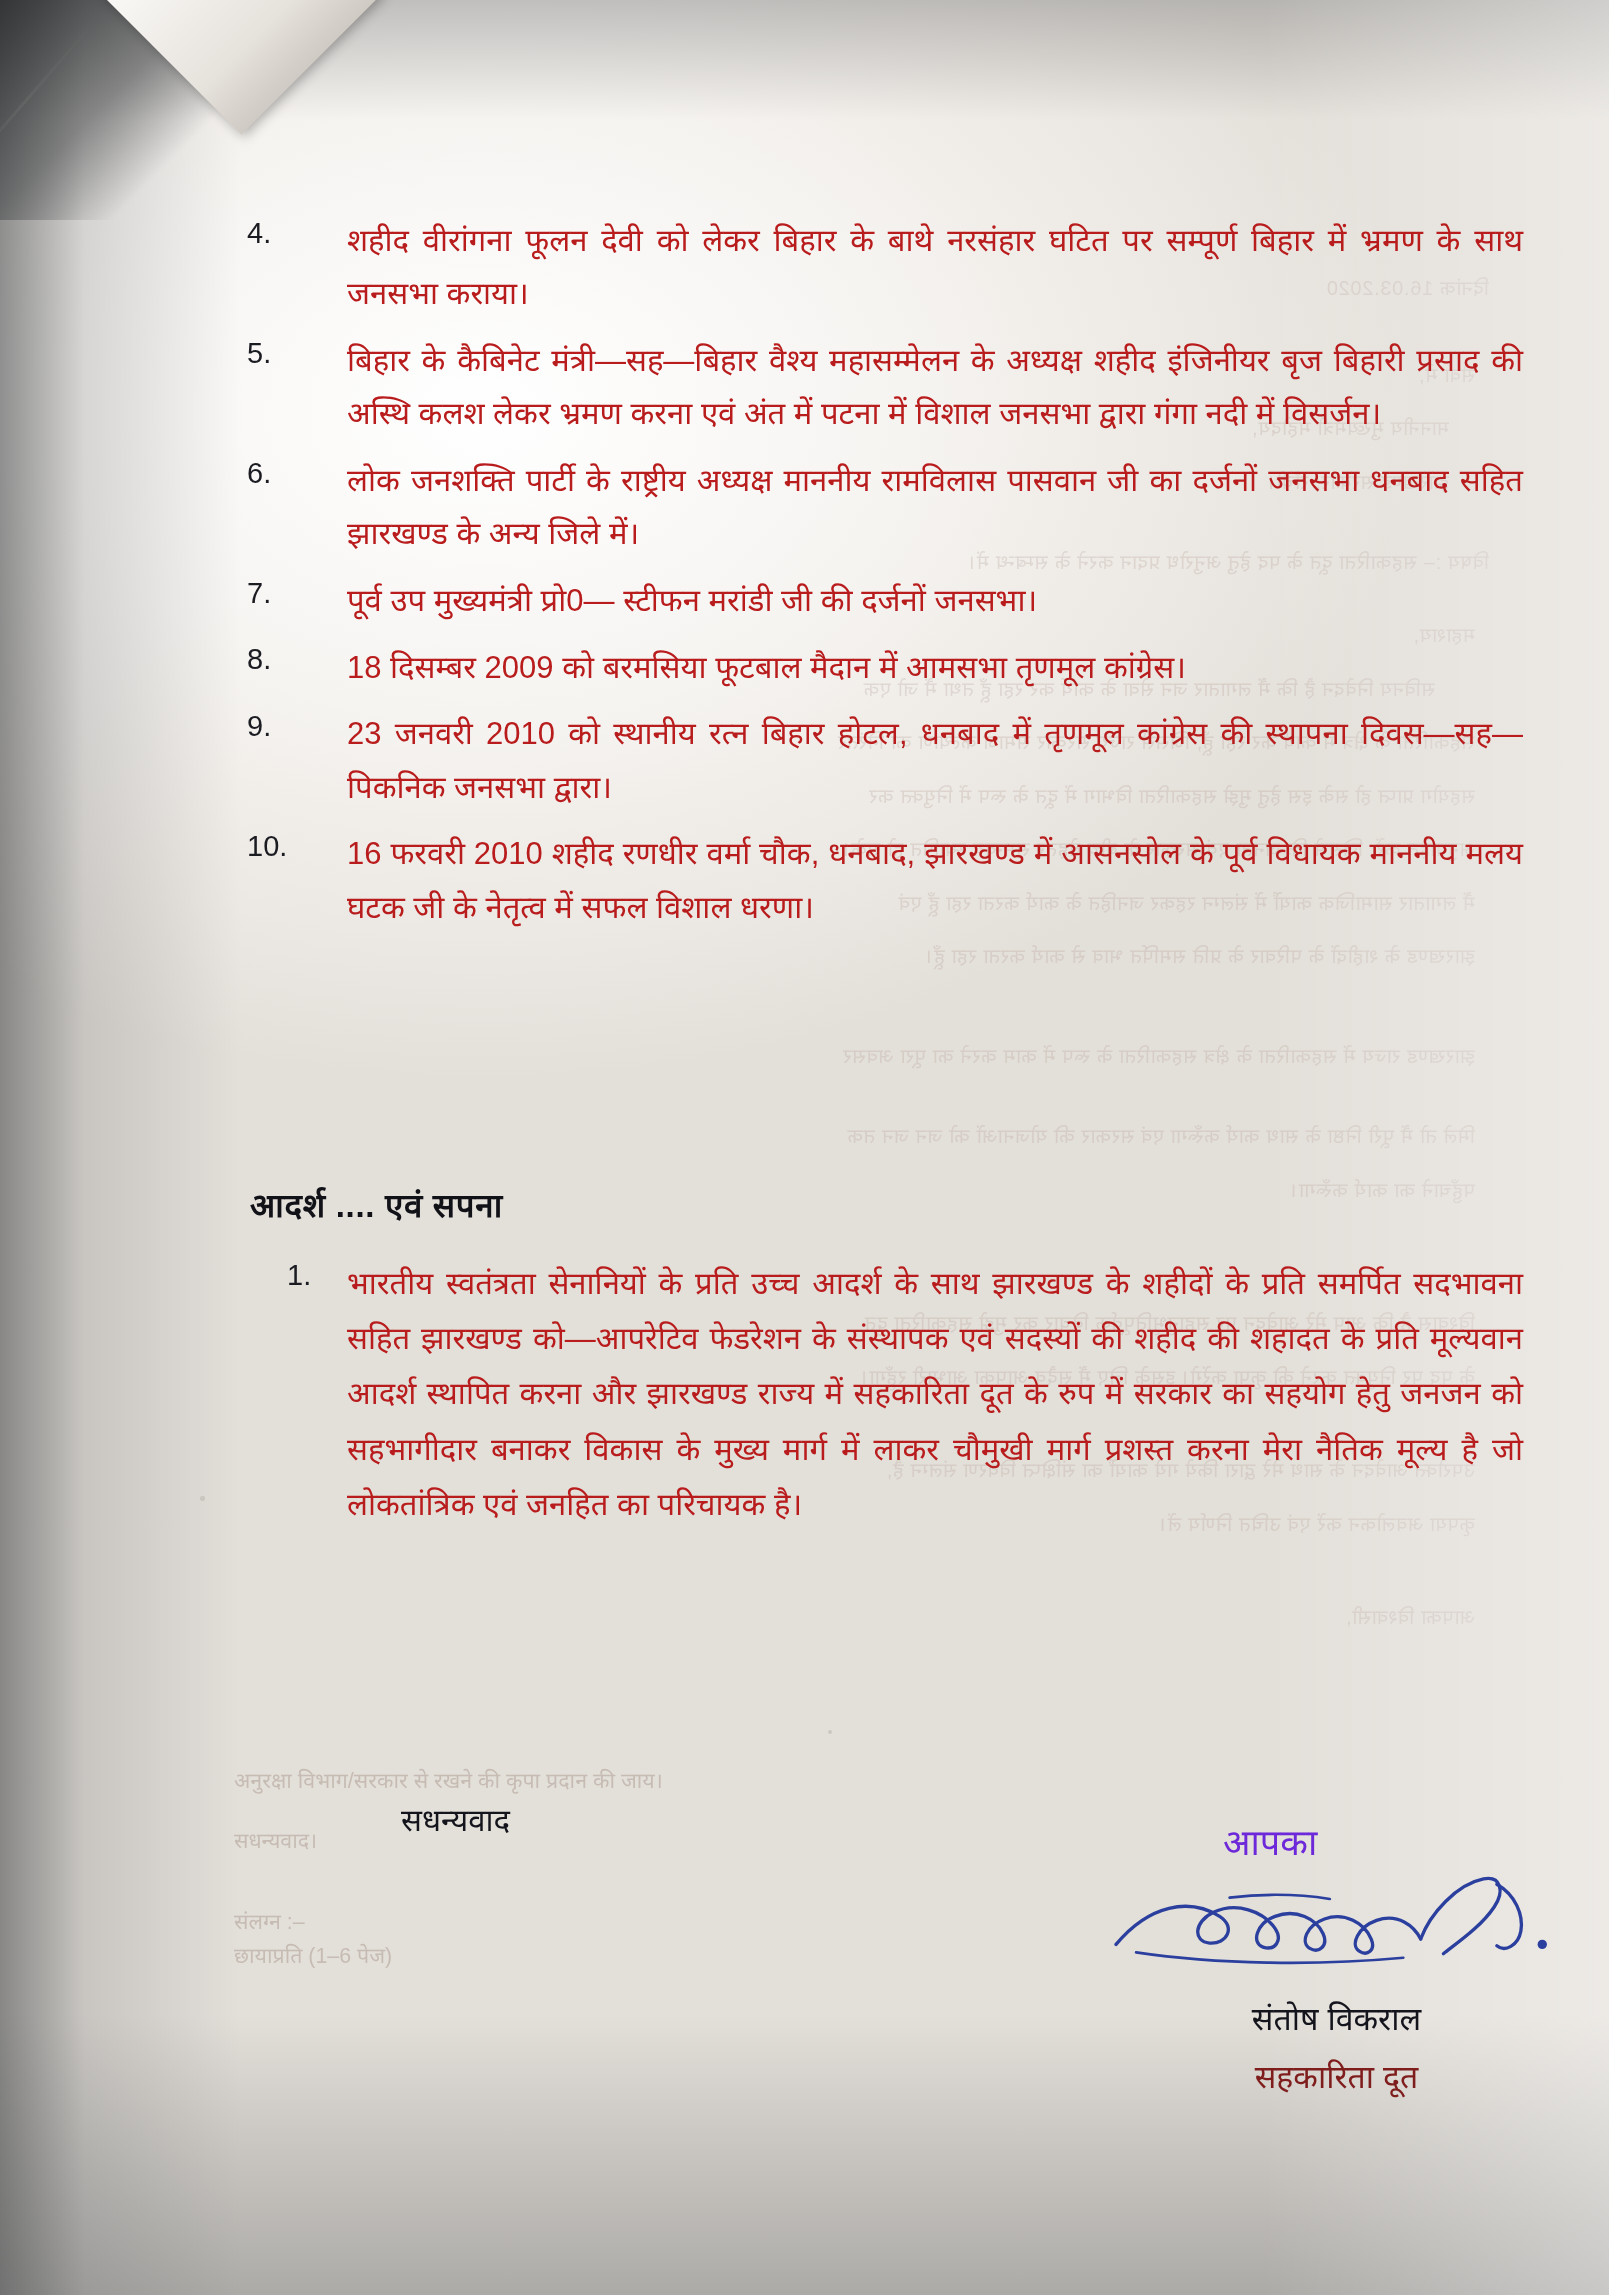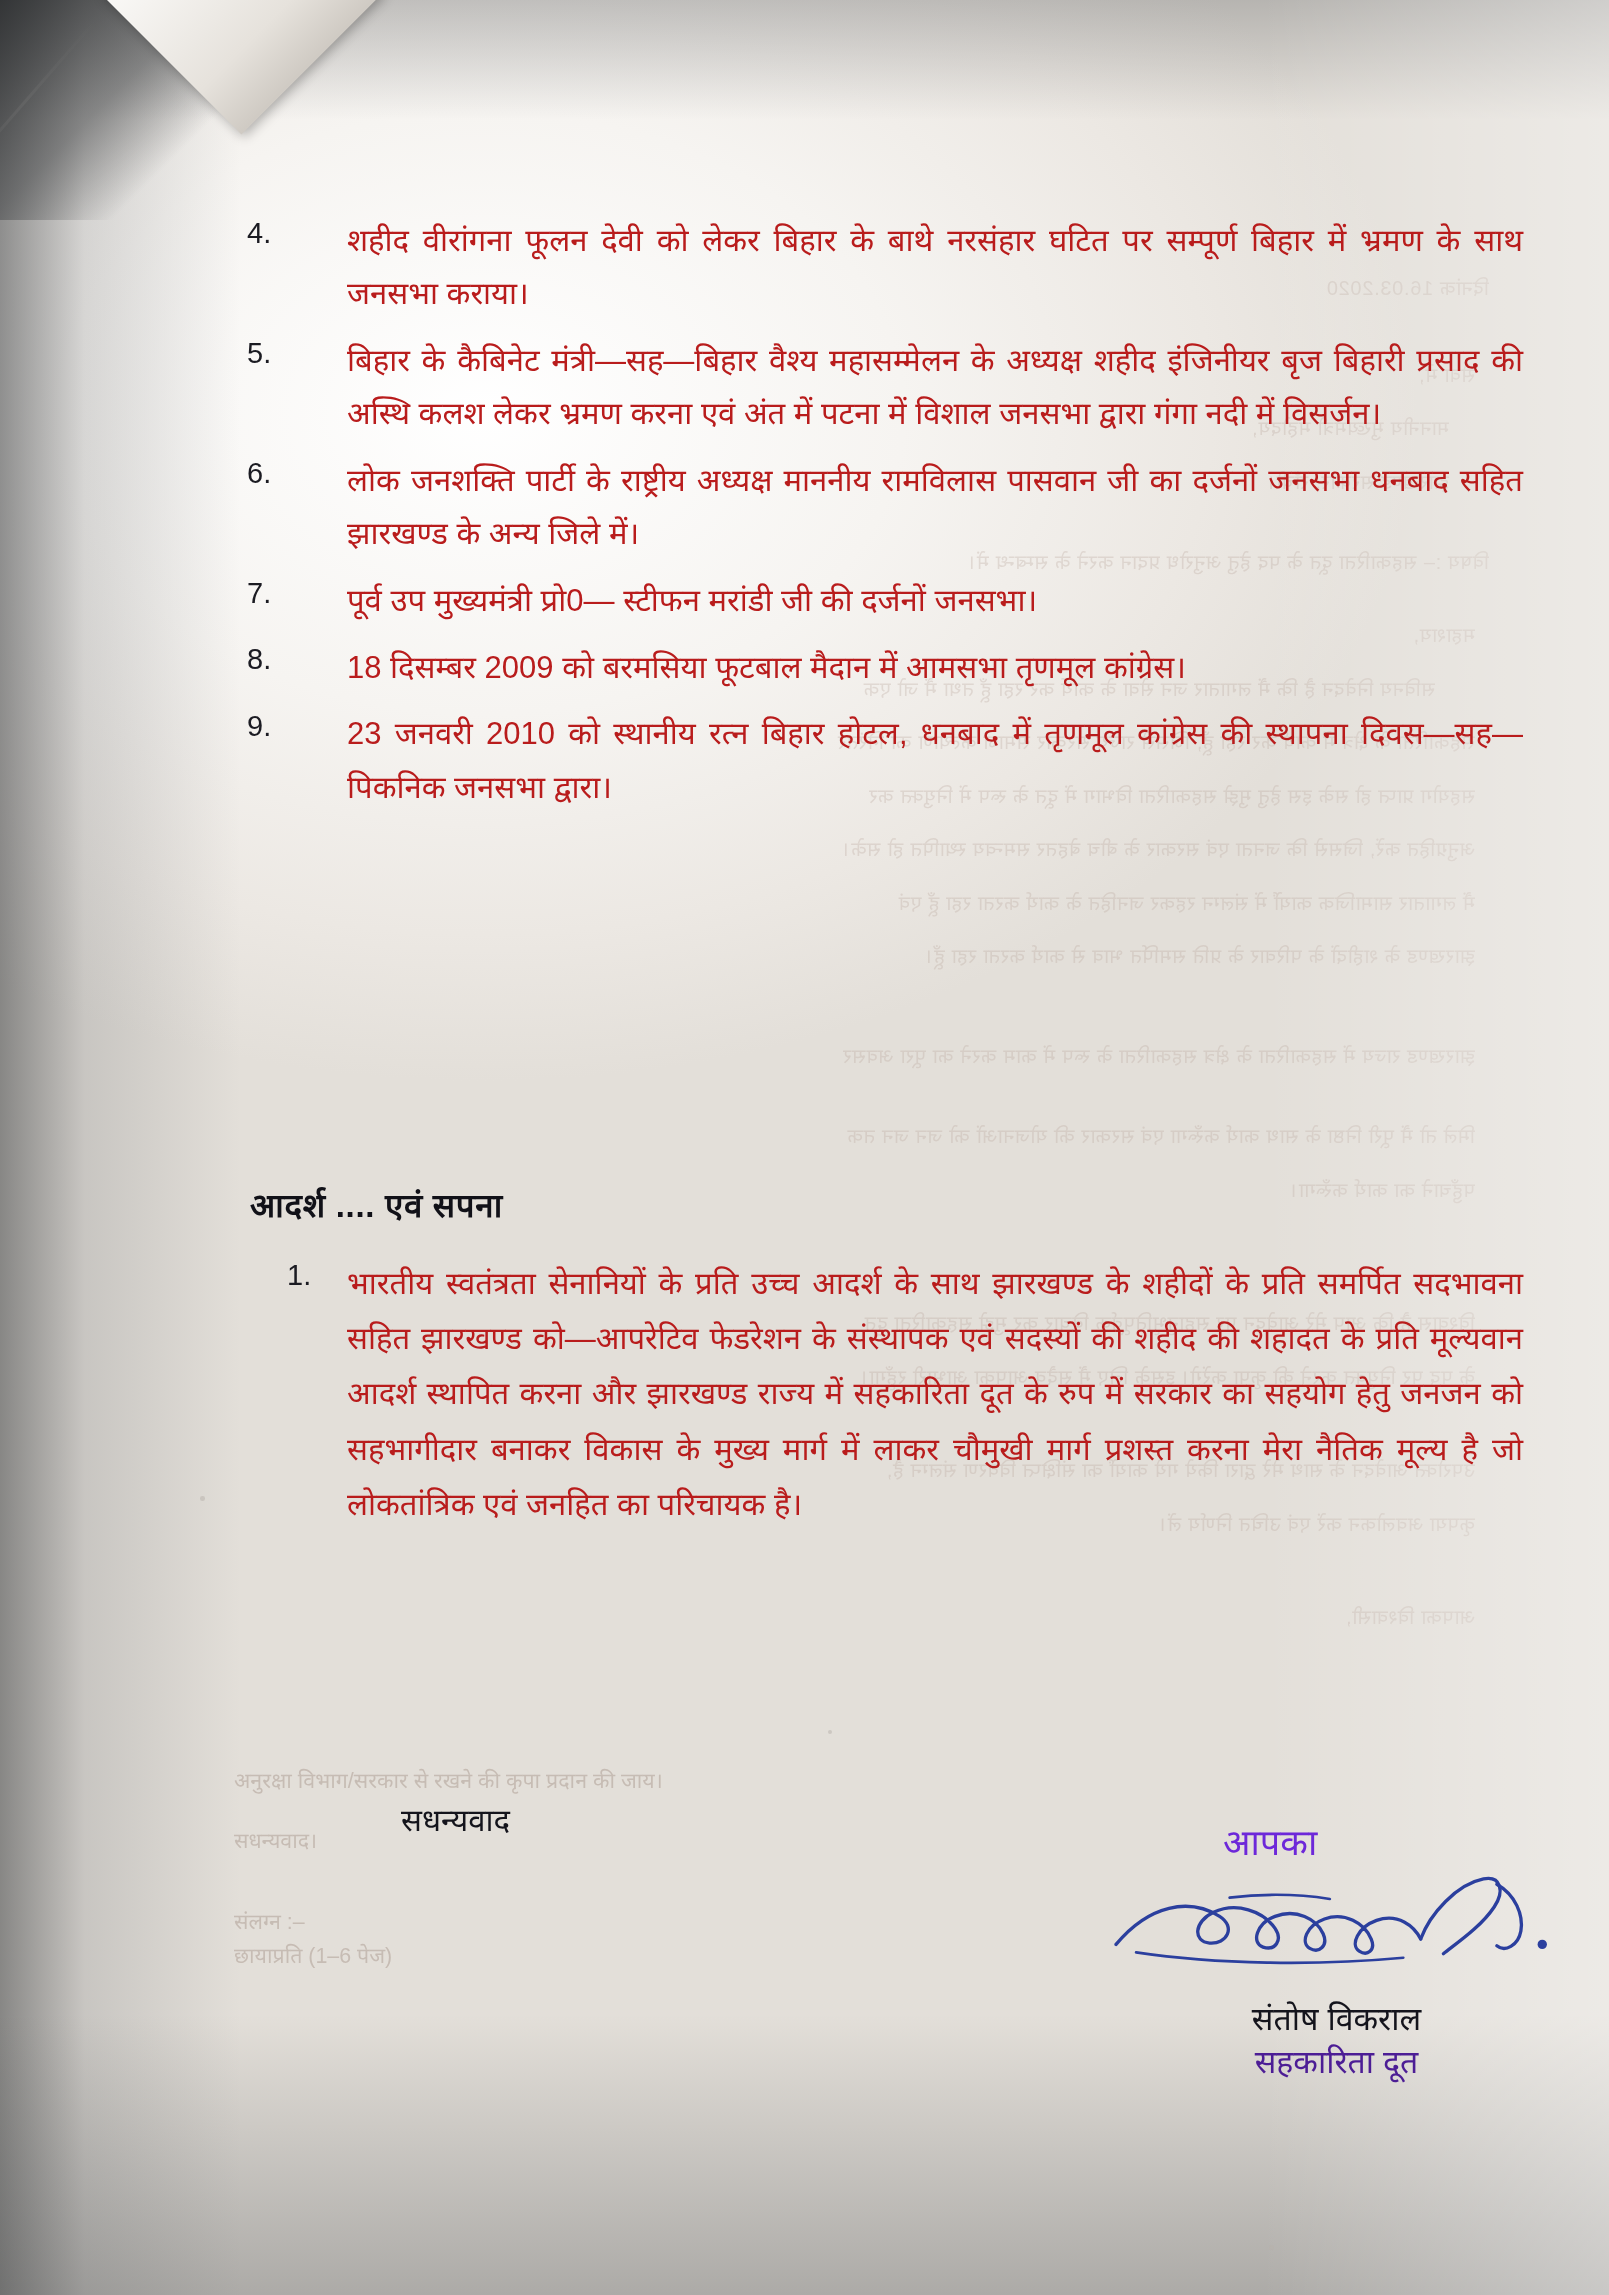--- a/index.html
+++ b/index.html
@@ -183,22 +183,22 @@
     position: relative;
   }
   .signature svg { position: absolute; left: 0; top: 0; }
   .sign-name {
     font-size: 32px;
     color: #14141c;
     margin-top: 18px;
   }
   .sign-title {
     font-size: 32px;
-    color: #4c1d95;
-    margin-top: 0;
+    color: #7f1d1d;
+    margin-top: 15px;
   }
 
   
   .rev-footer {
     position: absolute;
     left: 982px;
     top: 2064px;
     width: 548px;
     color: #a99287;
     opacity: 0.55;
@@ -286,20 +286,24 @@
         <div class="txt">पूर्व उप मुख्यमंत्री प्रो0— स्टीफन मरांडी जी की दर्जनों जनसभा।</div>
       </div>
       <div class="li last">
         <div class="num">8.</div>
         <div class="txt">18 दिसम्बर 2009 को बरमसिया फूटबाल मैदान में आमसभा तृणमूल कांग्रेस।</div>
       </div>
       <div class="li">
         <div class="num">9.</div>
         <div class="txt">23 जनवरी 2010 को स्थानीय रत्न बिहार होटल, धनबाद में तृणमूल कांग्रेस की स्थापना दिवस—सह—पिकनिक जनसभा द्वारा।</div>
       </div>
+      <div class="li">
+        <div class="num">10.</div>
+        <div class="txt">16 फरवरी 2010 शहीद रणधीर वर्मा चौक, धनबाद, झारखण्ड में आसनसोल के पूर्व विधायक माननीय मलय घटक जी के नेतृत्व में सफल विशाल धरणा।</div>
+      </div>
     </div>
 
     <div class="section-heading">आदर्श .... एवं सपना</div>
 
     <div class="goal-list">
       <div class="li">
         <div class="num">1.</div>
         <div class="txt">भारतीय स्वतंत्रता सेनानियों के प्रति उच्च आदर्श के साथ झारखण्ड के शहीदों के प्रति समर्पित सदभावना सहित झारखण्ड को—आपरेटिव फेडरेशन के संस्थापक एवं सदस्यों की शहीद की शहादत के प्रति मूल्यवान आदर्श स्थापित करना और झारखण्ड राज्य में सहकारिता दूत के रुप में सरकार का सहयोग हेतु जनजन को सहभागीदार बनाकर विकास के मुख्य मार्ग में लाकर चौमुखी मार्ग प्रशस्त करना मेरा नैतिक मूल्य है जो लोकतांत्रिक एवं जनहित का परिचायक है।</div>
       </div>
     </div>

